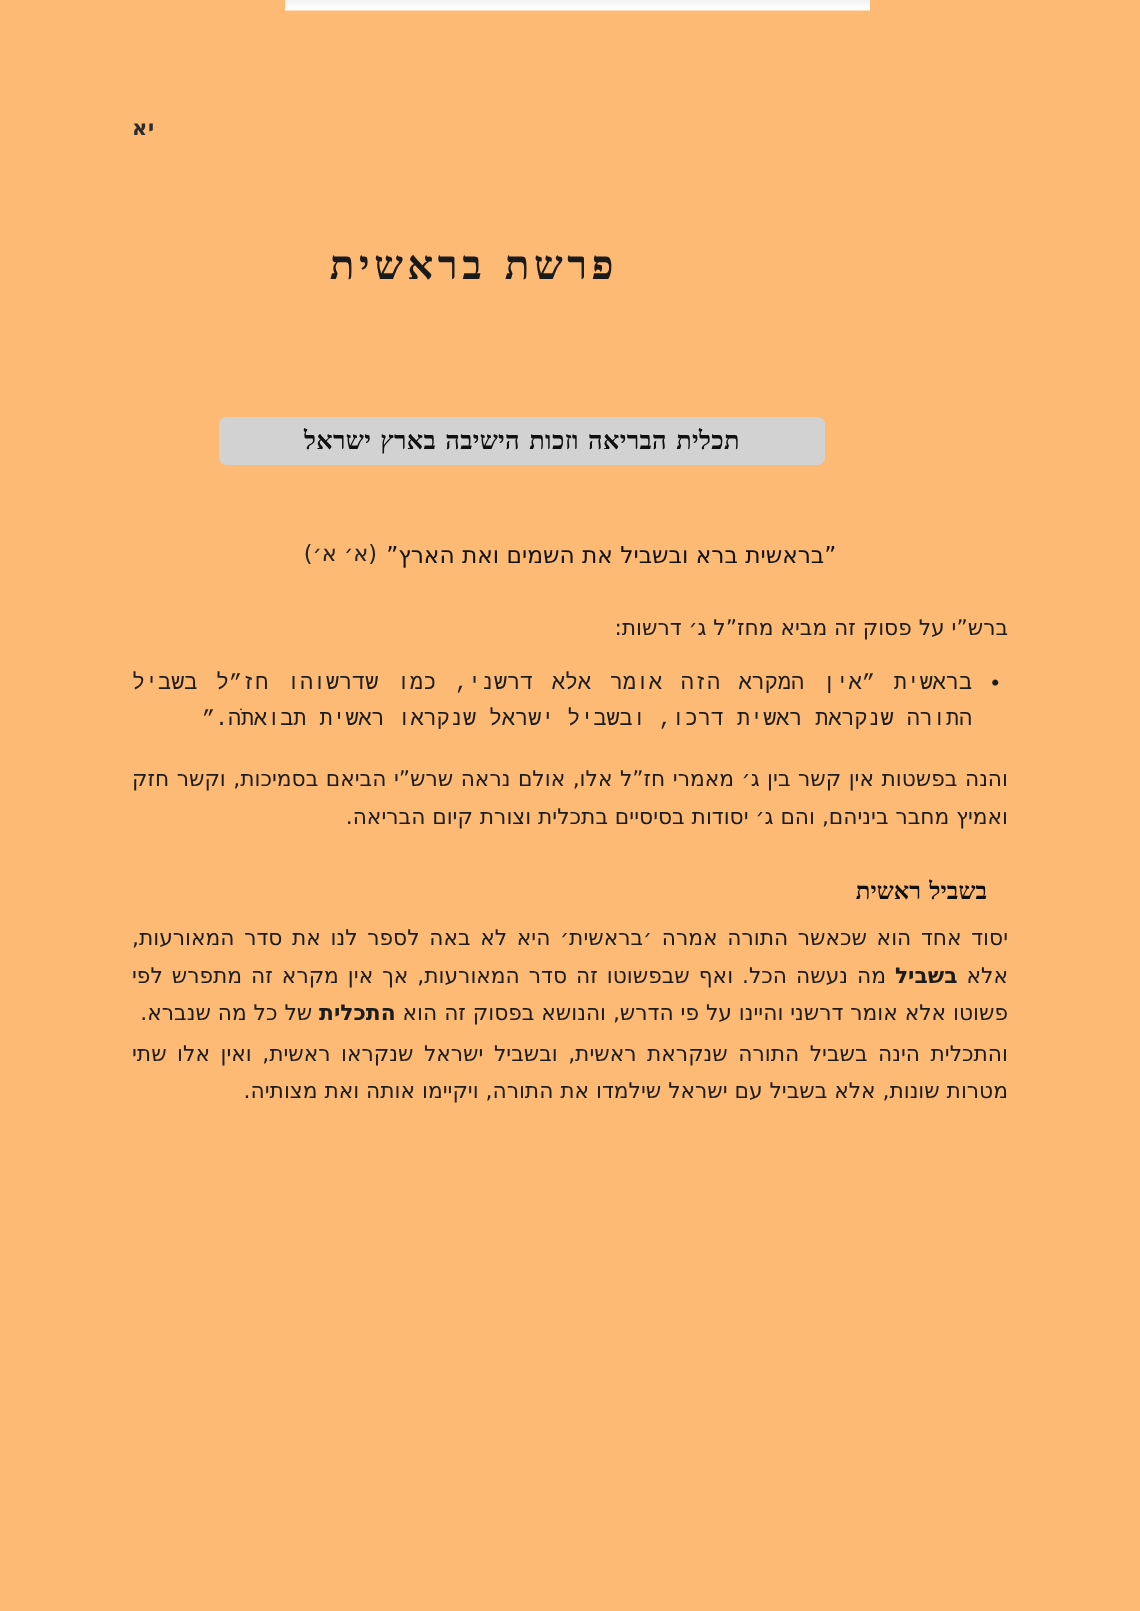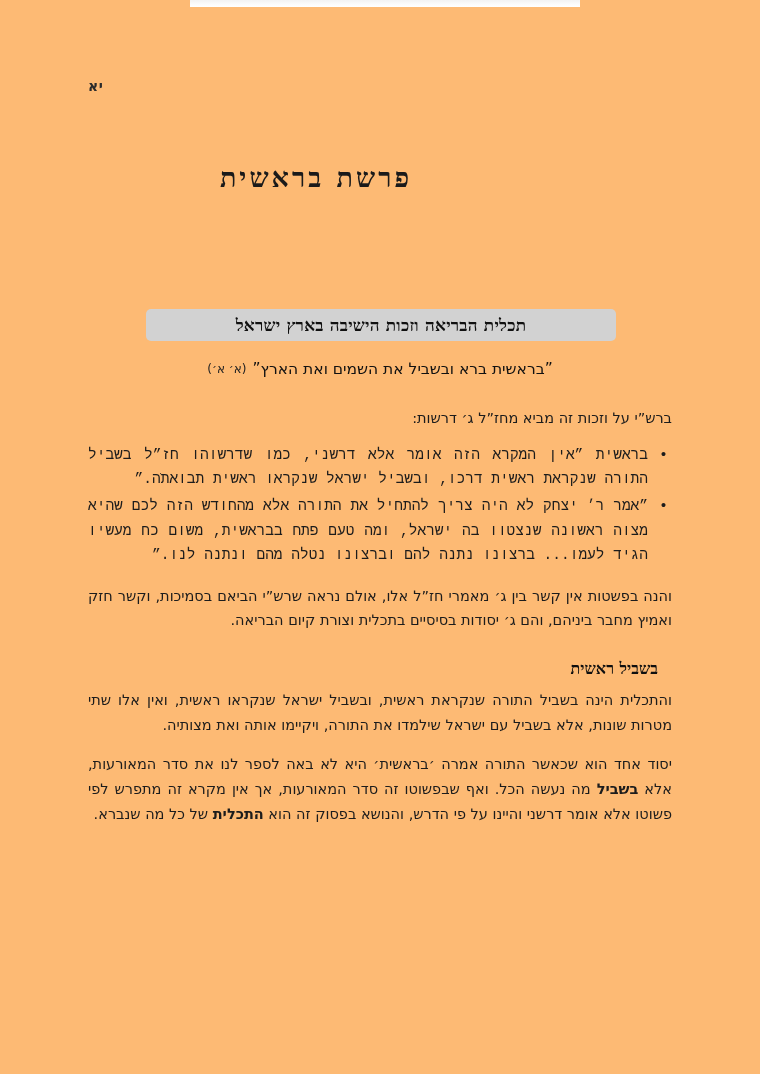--- a/index.html
+++ b/index.html
@@ -51,23 +51,23 @@
     font-size: 27px;
     font-weight: 700;
     letter-spacing: 3px;
     color: #1a1a1a;
     direction: rtl;
   }
 
   
   .section-heading {
     position: absolute;
-    top: 309px;
+    top: 278px;
     left: 146px;
-    width: 470px;
+    width: 404px;
     height: 32px;
     background: #d2d2d2;
     border-radius: 5px;
     display: flex;
     align-items: center;
     justify-content: center;
     box-sizing: border-box;
   }
   .section-heading-text {
     font-family: "DejaVu Serif", "Liberation Serif", serif;
@@ -90,21 +90,21 @@
 
   .verse-line {
     text-align: center;
     font-size: 15.5px;
     color: #111;
     margin-bottom: 26px;
     direction: rtl;
     line-height: 1.5;
   }
   .verse-ref {
-    font-size: 12px;
+    font-size: 15px;
     color: #222;
     margin-right: 6px;
     vertical-align: 1px;
   }
 
   .intro-line {
     font-size: 14.5px;
     line-height: 1.62;
     margin-bottom: 12px;
     text-align: right;
@@ -171,29 +171,28 @@
   <div class="section-heading">
     <span class="section-heading-text">תכלית הבריאה וזכות הישיבה בארץ ישראל</span>
   </div>
 
   <div class="content">
 
     <div class="verse-line">
       <span>”בראשית ברא ובשביל את השמים ואת הארץ”</span><span class="verse-ref">(א׳ א׳)</span>
     </div>
 
-    <div class="intro-line">ברש”י על וזכות זה מביא מחז”ל ג׳ דרשות:</div>
+    <div class="intro-line">ברש”י על פסוק זה מביא מחז”ל ג׳ דרשות:</div>
 
     <ul class="drashot">
       <li>בראשית ”אין המקרא הזה אומר אלא דרשני, כמו שדרשוהו חז”ל בשביל התורה שנקראת ראשית דרכו, ובשביל ישראל שנקראו ראשית תבואתֹה.”</li>
-      <li>”אמר ר׳ יצחק לא היה צריך להתחיל את התורה אלא מהחודש הזה לכם שהיא מצוה ראשונה שנצטוו בה ישראל, ומה טעם פתח בבראשית, משום כח מעשיו הגיד לעמו... ברצונו נתנה להם וברצונו נטלה מהם ונתנה לנו.”</li>
     </ul>
 
     <p class="body-par">והנה בפשטות אין קשר בין ג׳ מאמרי חז”ל אלו, אולם נראה שרש”י הביאם בסמיכות, וקשר חזק ואמיץ מחבר ביניהם, והם ג׳ יסודות בסיסיים בתכלית וצורת קיום הבריאה.</p>
 
     <div class="sub-heading">בשביל ראשית</div>
 
+    <p class="body-par tight"><span>יסוד אחד הוא שכאשר התורה אמרה ׳בראשית׳ היא לא באה לספר לנו את סדר המאורעות, אלא </span><b class="inline-bold">בשביל</b><span> מה נעשה הכל. ואף שבפשוטו זה סדר המאורעות, אך אין מקרא זה מתפרש לפי פשוטו אלא אומר דרשני והיינו על פי הדרש, והנושא בפסוק זה הוא </span><b class="inline-bold">התכלית</b><span> של כל מה שנברא.</span></p>
+
     <p class="body-par">והתכלית הינה בשביל התורה שנקראת ראשית, ובשביל ישראל שנקראו ראשית, ואין אלו שתי מטרות שונות, אלא בשביל עם ישראל שילמדו את התורה, ויקיימו אותה ואת מצותיה.</p>
-
-    <p class="body-par tight"><span>יסוד אחד הוא שכאשר התורה אמרה ׳בראשית׳ היא לא באה לספר לנו את סדר המאורעות, אלא </span><b class="inline-bold">בשביל</b><span> מה נעשה הכל. ואף שבפשוטו זה סדר המאורעות, אך אין מקרא זה מתפרש לפי פשוטו אלא אומר דרשני והיינו על פי הדרש, והנושא בפסוק זה הוא </span><b class="inline-bold">התכלית</b><span> של כל מה שנברא.</span></p>
 
   </div>
 </div>
 
 </body></html>

